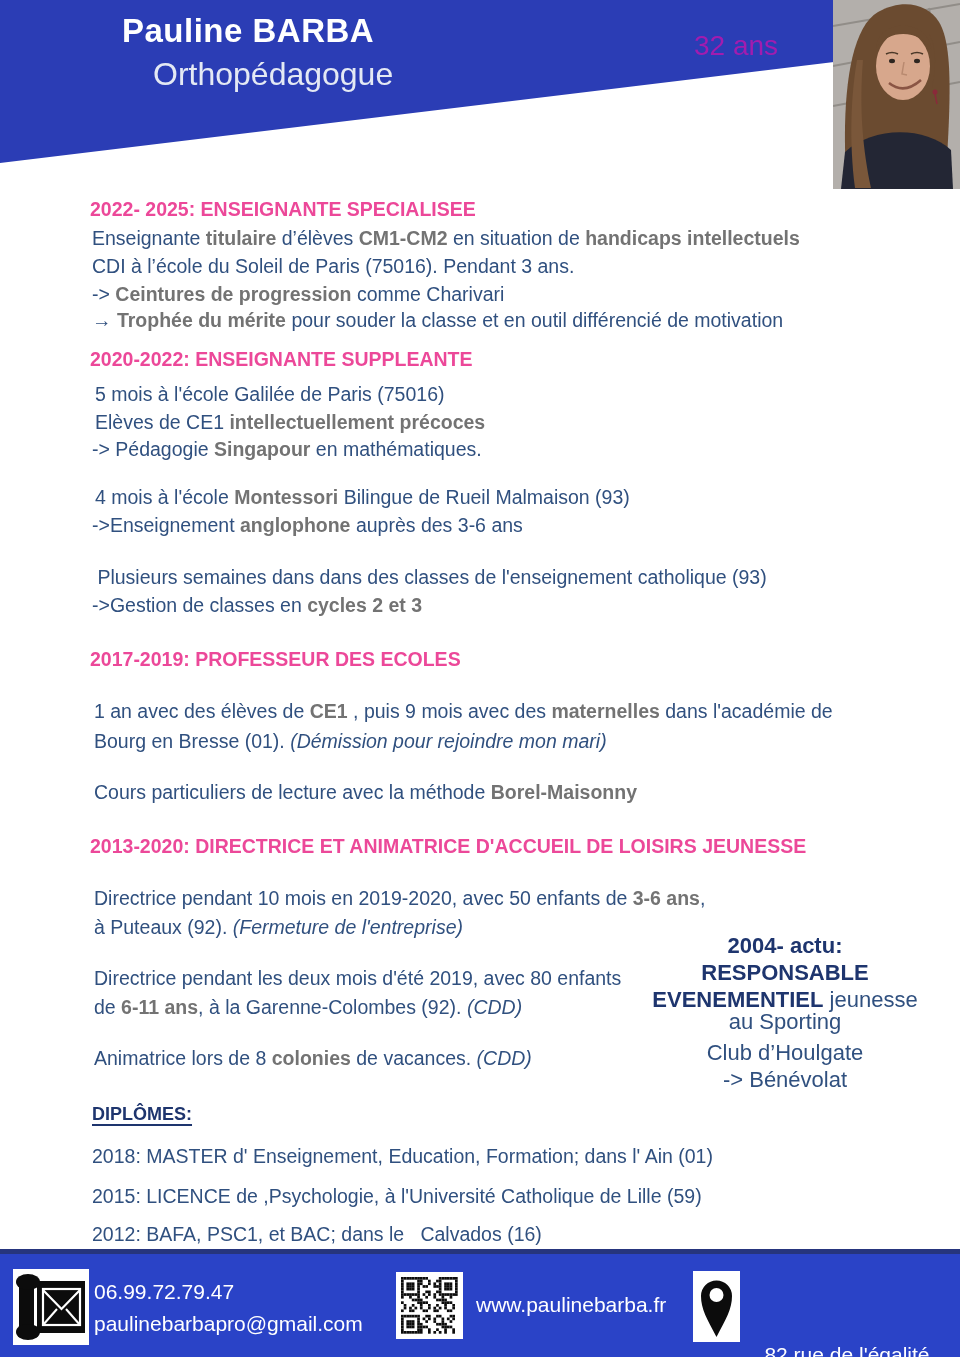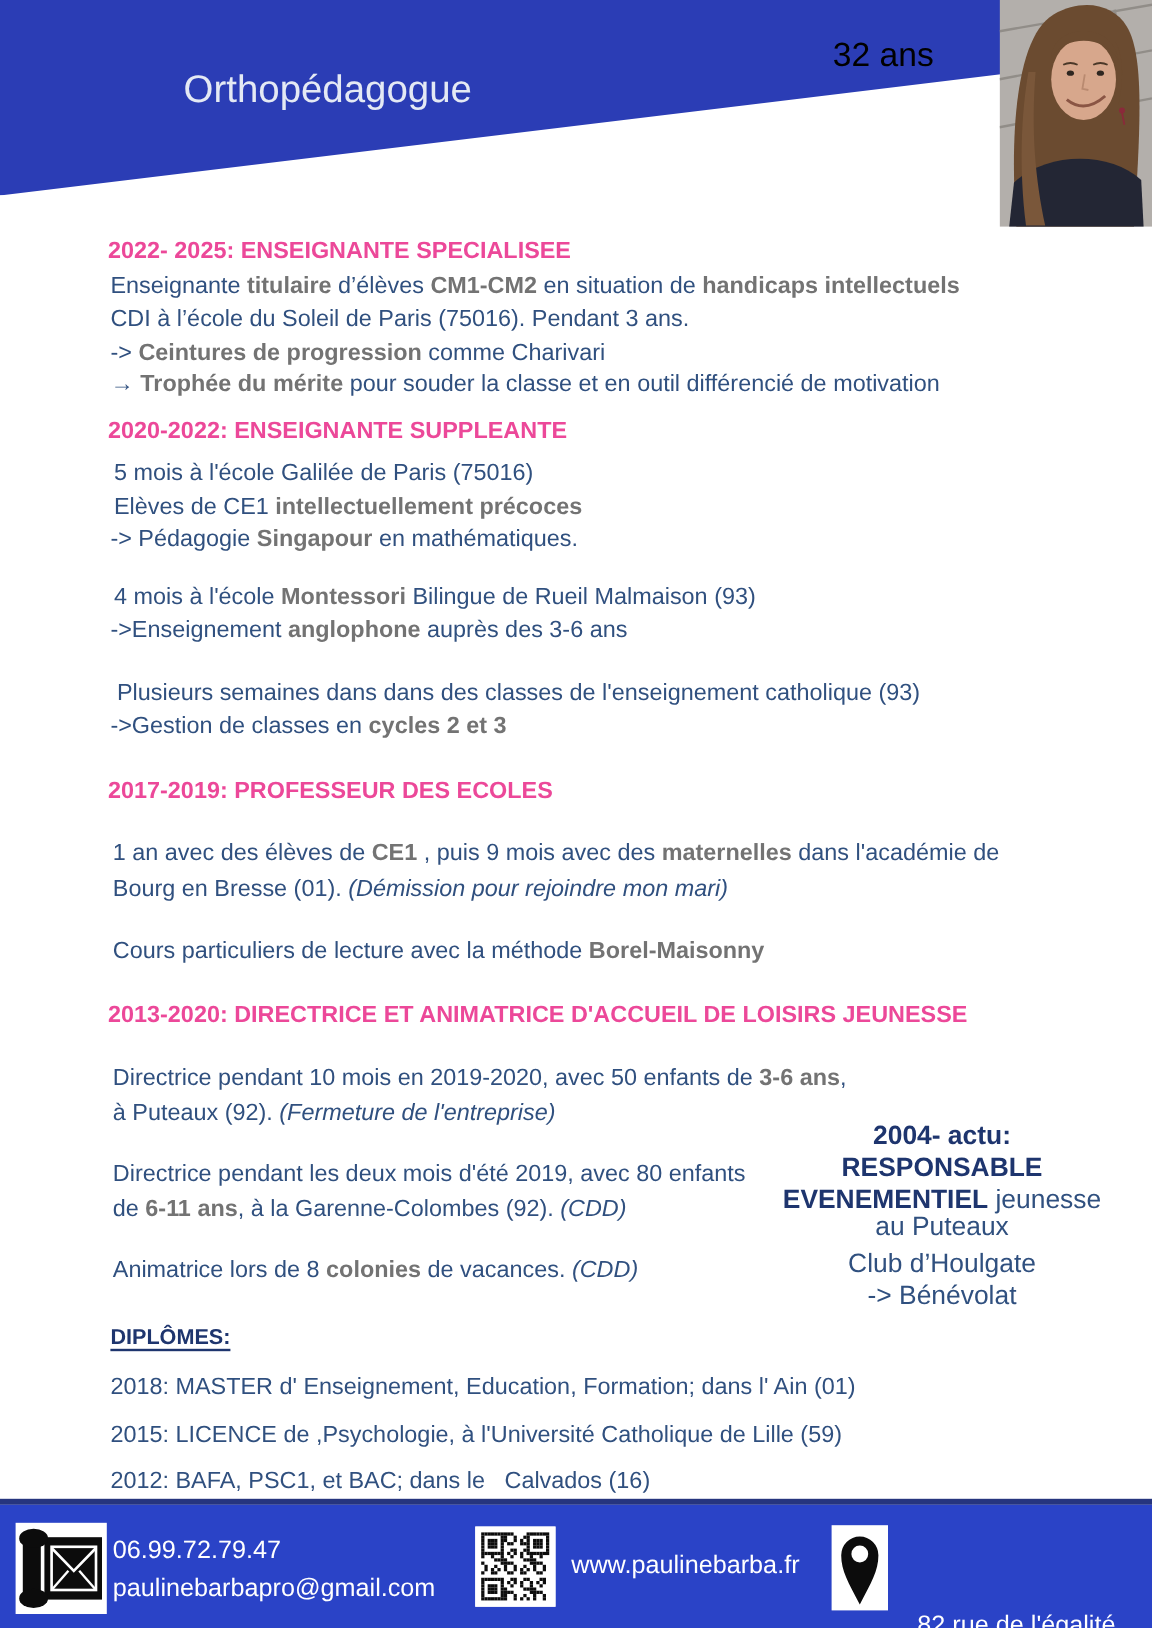--- a/index.html
+++ b/index.html
@@ -17,21 +17,21 @@
   .name{
     position:absolute;left:122px;top:12px;
     font-size:33px;font-weight:bold;color:#ffffff;letter-spacing:.5px;
   }
   .jobtitle{
     position:absolute;left:122px;top:56px;
     font-size:32px;font-weight:400;color:#e4e9f4;margin-left:31px;
   }
   .age{
     position:absolute;left:694px;top:30px;
-    font-size:28px;color:#000000;
+    font-size:28px;color:#a21caf;
   }
   .photo{
     position:absolute;left:833px;top:0;width:127px;height:189px;
   }
   
   .ln{
     position:absolute;left:92px;
     font-size:19.5px;color:#30507f;white-space:pre-wrap;line-height:1.2;
   }
   .ln .b{font-weight:bold;color:#737373;}
@@ -57,20 +57,21 @@
   .iconbox{position:absolute;background:#ffffff;}
   .addr{position:absolute;left:742px;top:1277px;width:210px;text-align:center;
         color:#fff;font-size:21px;line-height:31px;white-space:pre;}
 </style>
 </head>
 <body>
 
 <div class="page">
 
   <div class="band"></div>
+  <div class="name">Pauline BARBA</div>
   <div class="jobtitle">Orthopédagogue</div>
   <div class="age">32 ans</div>
 
   <div class="photo">
     <svg width="127" height="189" viewBox="0 0 127 189">
       <rect x="0" y="0" width="127" height="189" fill="#b3afab"></rect>
       <g stroke="#918d88" stroke-width="2">
         <line x1="0" y1="26" x2="127" y2="4"></line>
         <line x1="0" y1="66" x2="127" y2="42"></line>
         <line x1="0" y1="106" x2="127" y2="82"></line>
@@ -117,21 +118,21 @@
   <div class="hd" style="top:835px">2013-2020: DIRECTRICE ET ANIMATRICE D'ACCUEIL DE LOISIRS JEUNESSE</div>
   <div class="ln" style="top:887px;left:94px"><span>Directrice pendant 10 mois en 2019-2020, avec 50 enfants de </span><span class="b">3-6 ans</span><span>,</span></div>
   <div class="ln" style="top:916px;left:94px"><span>à Puteaux (92). </span><span class="i">(Fermeture de l'entreprise)</span></div>
   <div class="ln" style="top:967px;left:94px"><span>Directrice pendant les deux mois d'été 2019, avec 80 enfants</span></div>
   <div class="ln" style="top:996px;left:94px"><span>de </span><span class="b">6-11 ans</span><span>, à la Garenne-Colombes (92). </span><span class="i">(CDD)</span></div>
   <div class="ln" style="top:1047px;left:94px"><span>Animatrice lors de 8 </span><span class="b">colonies</span><span> de vacances. </span><span class="i">(CDD)</span></div>
 
   <div class="side-ln" style="top:933px"><span class="b">2004- actu:</span></div>
   <div class="side-ln" style="top:960px"><span class="b">RESPONSABLE</span></div>
   <div class="side-ln" style="top:987px"><span class="b">EVENEMENTIEL</span><span> jeunesse</span></div>
-  <div class="side-ln" style="top:1009px"><span>au Puteaux</span></div>
+  <div class="side-ln" style="top:1009px"><span>au Sporting</span></div>
   <div class="side-ln" style="top:1040px"><span>Club d’Houlgate</span></div>
   <div class="side-ln" style="top:1067px"><span>-&gt; Bénévolat</span></div>
 
   <div class="dip-hd" style="top:1104px">DIPLÔMES:</div>
   <div class="ln" style="top:1145px"><span>2018: MASTER d' Enseignement, Education, Formation; dans l' Ain (01)</span></div>
   <div class="ln" style="top:1185px"><span>2015: LICENCE de ,Psychologie, à l'Université Catholique de Lille (59)</span></div>
   <div class="ln" style="top:1223px"><span>2012: BAFA, PSC1, et BAC; dans le   Calvados (16)</span></div>
 
   <div class="rule"></div>
   <div class="footer"></div>

